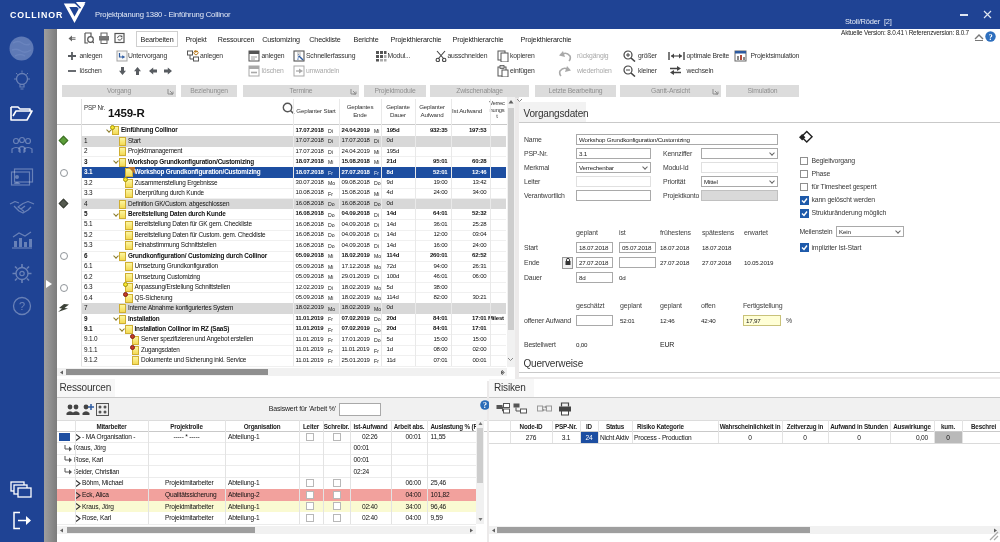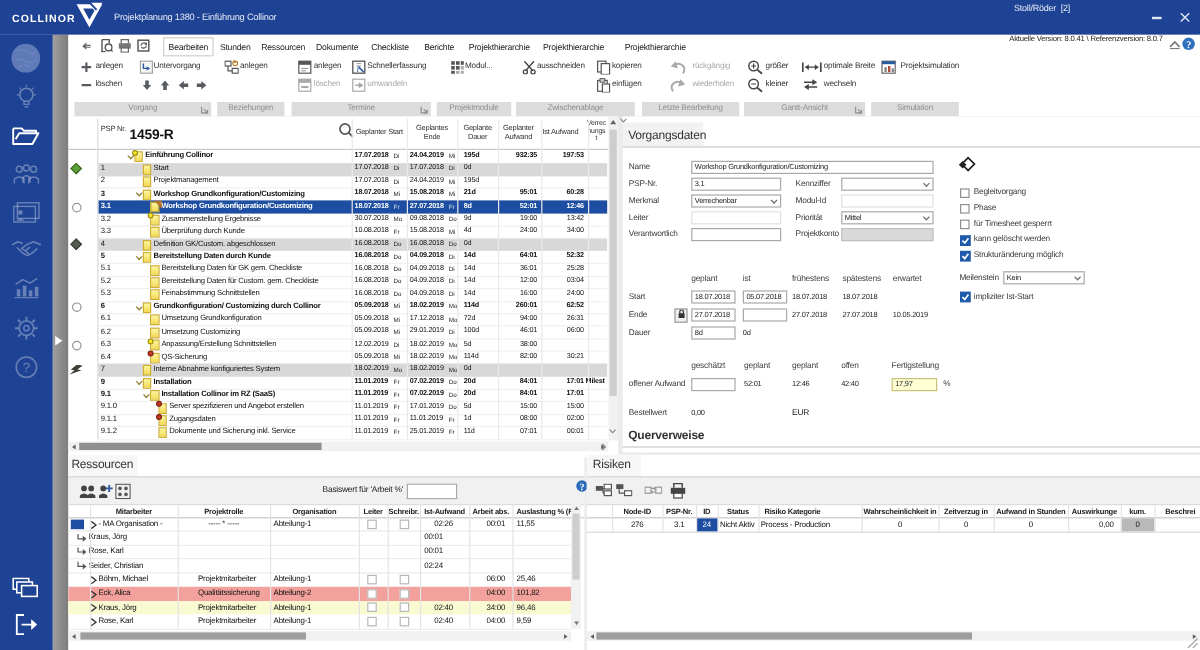--- a/index.html
+++ b/index.html
@@ -9,21 +9,21 @@
 .chev{position:absolute;width:4px;height:4px;border-right:1px solid #666;border-bottom:1px solid #666;transform:rotate(45deg);}
 </style></head><body>
 <div style="position:absolute;left:0px;top:0px;width:1000px;height:29px;background:#1f4394;"></div>
 <div style="position:absolute;left:10px;top:9.5px;font-size:8.8px;color:#fff;font-weight:bold;white-space:nowrap;letter-spacing:0.9px;">COLLINOR</div>
 <svg style="position:absolute;left:63px;top:2px;" width="23" height="22" viewBox="0 0 23 22">
     <path fill-rule="evenodd" d="M0.8,1.5 L11.5,21 L22.2,1.5 Z M6.3,5 L11.5,14.5 L16.7,5 Z" fill="#fff"></path>
     <path d="M13.2,0 L22.6,0 L16.8,7.8 L13.2,4.2 Z" fill="#fff"></path>
     <path d="M11.7,0.2 L17.5,6.3" stroke="#1f4394" stroke-width="1.6"></path>
   </svg>
 <div style="position:absolute;left:95px;top:10px;font-size:7.7px;color:#e4eaf6;font-weight:normal;white-space:nowrap;">Projektplanung 1380 - Einführung Collinor</div>
-<div style="position:absolute;left:845px;top:2px;font-size:7.5px;color:#e4eaf6;font-weight:normal;white-space:nowrap;">Stoll/Röder&nbsp; [2]</div>
+<div style="position:absolute;left:845px;top:17px;font-size:7.5px;color:#e4eaf6;font-weight:normal;white-space:nowrap;">Stoll/Röder&nbsp; [2]</div>
 <div style="position:absolute;left:960px;top:14px;width:8px;height:1.5px;background:#dfe6f2;"></div>
 <svg style="position:absolute;left:983px;top:10px;" width="9" height="9" viewBox="0 0 9 9">
     <path d="M1,1 L8,8 M8,1 L1,8" stroke="#dfe6f2" stroke-width="1.2"></path>
   </svg>
 <div style="position:absolute;left:0px;top:29px;width:44px;height:513px;background:#1f4394;"></div>
 <div style="position:absolute;left:44px;top:29px;width:13px;height:513px;background:linear-gradient(90deg,#9f9f9f,#7c7c7c);"></div>
 <svg style="position:absolute;left:45px;top:279px;" width="8" height="10" viewBox="0 0 8 10">
     <path d="M1,1 L7,5 L1,9 Z" fill="#fff"></path>
   </svg>
 <svg style="position:absolute;left:9px;top:36px;" width="25" height="25" viewBox="0 0 25 25">
@@ -98,23 +98,23 @@
     <rect x="1" y="4" width="10" height="4.5" fill="#777"></rect>
     <rect x="3" y="8" width="6" height="3.5" fill="#fff" stroke="#666" stroke-width="1"></rect>
   </svg>
 <svg style="position:absolute;left:114px;top:32px;" width="11" height="12" viewBox="0 0 11 12">
     <rect x="1" y="1.5" width="9" height="9" fill="none" stroke="#555" stroke-width="1.2"></rect>
     <path d="M3.5,6 A2.5,2.5 0 0 1 8,4.8 M8,6 A2.5,2.5 0 0 1 3.8,7.4" stroke="#555" stroke-width="1" fill="none"></path>
     <path d="M8,3 L8.6,5.4 L6.4,5 Z" fill="#555"></path>
   </svg>
 <div style="position:absolute;left:136px;top:31px;width:42px;height:16px;background:#fff;border:1px solid #cfcfcf;box-sizing:border-box;"></div>
 <div style="position:absolute;left:57px;top:35.2px;width:200px;text-align:center;font-size:7.2px;color:#222;font-weight:normal;white-space:nowrap;">Bearbeiten</div>
-<div style="position:absolute;left:96px;top:35.2px;width:200px;text-align:center;font-size:7.2px;color:#222;font-weight:normal;white-space:nowrap;">Stunden</div>
+<div style="position:absolute;left:96px;top:35.2px;width:200px;text-align:center;font-size:7.2px;color:#222;font-weight:normal;white-space:nowrap;">Projekt</div>
 <div style="position:absolute;left:136px;top:35.2px;width:200px;text-align:center;font-size:7.2px;color:#222;font-weight:normal;white-space:nowrap;">Ressourcen</div>
-<div style="position:absolute;left:181px;top:35.2px;width:200px;text-align:center;font-size:7.2px;color:#222;font-weight:normal;white-space:nowrap;">Dokumente</div>
+<div style="position:absolute;left:181px;top:35.2px;width:200px;text-align:center;font-size:7.2px;color:#222;font-weight:normal;white-space:nowrap;">Customizing</div>
 <div style="position:absolute;left:225px;top:35.2px;width:200px;text-align:center;font-size:7.2px;color:#222;font-weight:normal;white-space:nowrap;">Checkliste</div>
 <div style="position:absolute;left:266px;top:35.2px;width:200px;text-align:center;font-size:7.2px;color:#222;font-weight:normal;white-space:nowrap;">Berichte</div>
 <div style="position:absolute;left:316px;top:35.2px;width:200px;text-align:center;font-size:7.2px;color:#222;font-weight:normal;white-space:nowrap;">Projekthierarchie</div>
 <div style="position:absolute;left:378px;top:35.2px;width:200px;text-align:center;font-size:7.2px;color:#222;font-weight:normal;white-space:nowrap;">Projekthierarchie</div>
 <div style="position:absolute;left:446px;top:35.2px;width:200px;text-align:center;font-size:7.2px;color:#222;font-weight:normal;white-space:nowrap;">Projekthierarchie</div>
 <div style="position:absolute;right:31px;top:28.5px;font-size:6.4px;color:#222;font-weight:normal;white-space:nowrap;">Aktuelle Version: 8.0.41 \ Referenzversion: 8.0.7</div>
 <svg style="position:absolute;left:974px;top:33px;" width="10" height="8" viewBox="0 0 10 8">
     <path d="M1,6 L5,2 L9,6" stroke="#777" stroke-width="1.4" fill="none"></path>
     <path d="M1,7.5 L9,7.5" stroke="#777" stroke-width="1"></path>
   </svg>
@@ -682,21 +682,21 @@
   </svg>
 <div style="position:absolute;left:811.5px;top:209.0px;font-size:6.9px;color:#3a3a3a;font-weight:normal;white-space:nowrap;">Strukturänderung möglich</div>
 <div style="position:absolute;left:799.5px;top:228px;font-size:6.9px;color:#3a3a3a;font-weight:normal;white-space:nowrap;">Meilenstein</div>
 <div class="inp" style="left:836px;top:225.5px;width:68px;height:11px;line-height:10px;">Kein</div>
 <div class="chev" style="left:896px;top:228.5px;"></div>
 <div class="cbc" style="left:799.5px;top:243px;"></div>
 <svg style="position:absolute;left:800.5px;top:244px;" width="7" height="7" viewBox="0 0 7 7">
     <path d="M1,3.5 L3,5.5 L6,1.5" stroke="#fff" stroke-width="1.4" fill="none"></path>
   </svg>
 <div style="position:absolute;left:811.5px;top:243.5px;font-size:6.9px;color:#3a3a3a;font-weight:normal;white-space:nowrap;">impliziter Ist-Start</div>
-<div style="position:absolute;left:523.5px;top:357.5px;font-size:10px;color:#333;font-weight:bold;white-space:nowrap;">Querverweise</div>
+<div style="position:absolute;left:523.5px;top:357.5px;font-size:10px;color:#333;font-weight:normal;white-space:nowrap;">Querverweise</div>
 <div style="position:absolute;left:519px;top:371.5px;width:481px;height:1px;background:#c9c9c9;"></div>
 <svg style="position:absolute;left:507px;top:357px;" width="7" height="5" viewBox="0 0 7 5">
     <path d="M1,1 L3.5,3.5 L6,1" stroke="#888" stroke-width="1" fill="none"></path>
   </svg>
 <svg style="position:absolute;left:501px;top:369px;" width="5" height="7" viewBox="0 0 5 7">
     <path d="M1,1 L3.5,3.5 L1,6" stroke="#888" stroke-width="1" fill="none"></path>
   </svg>
 <div style="position:absolute;left:57px;top:379px;width:430px;height:163px;background:#fff;"></div>
 <div style="position:absolute;left:57px;top:379px;width:58px;height:18px;background:#f7f7f7;"></div>
 <div style="position:absolute;left:59.5px;top:381.5px;font-size:10px;color:#333;font-weight:normal;white-space:nowrap;">Ressourcen</div>

